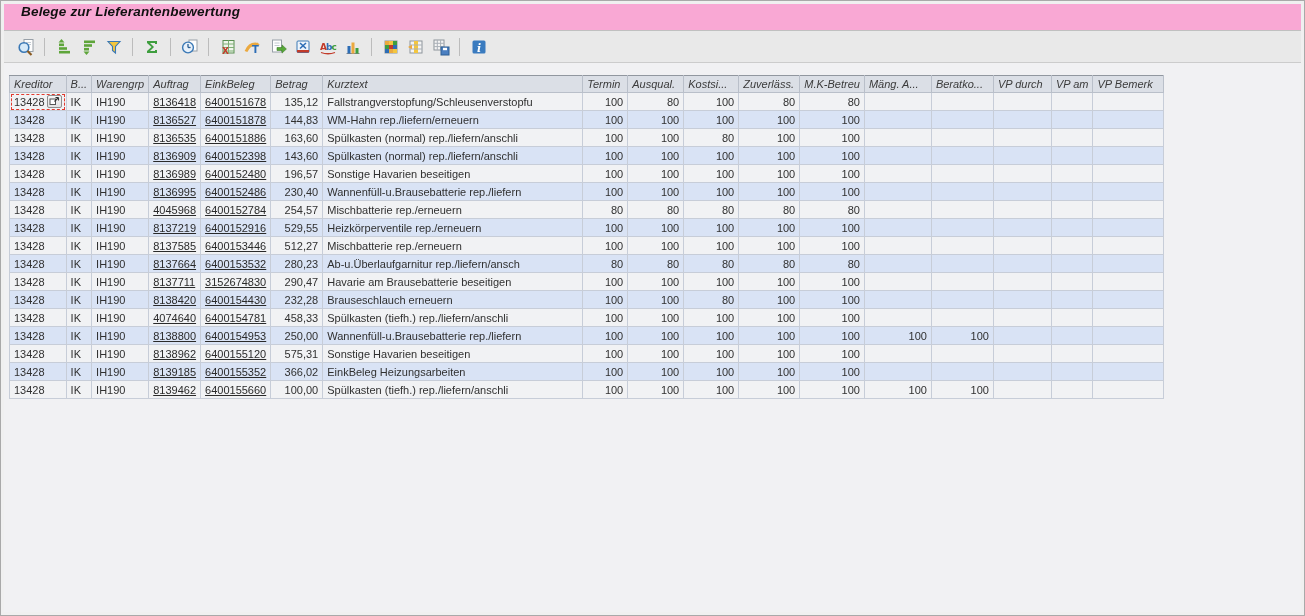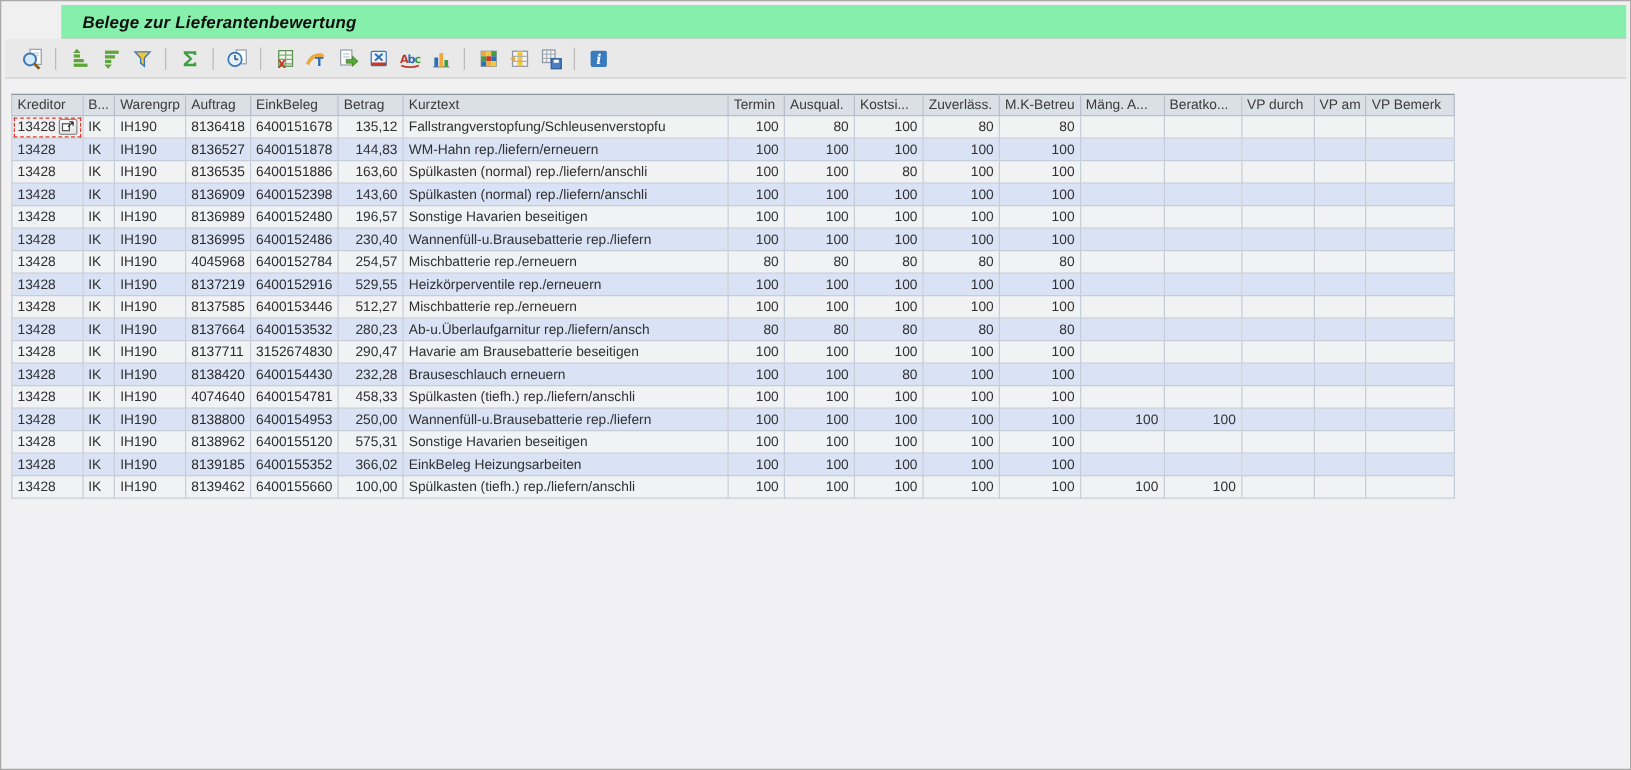--- a/index.html
+++ b/index.html
@@ -5,22 +5,22 @@
   html,body{margin:0;padding:0;}
   body{
     width:1305px;height:616px;position:relative;
     background:#f0f0f0;
     font-family:"Liberation Sans", sans-serif;
     border:1px solid #a9a9a9;box-sizing:border-box;
     overflow:hidden;
   }
   .titlebar{
     position:absolute;top:3px;left:3px;right:3px;height:26px;
-    background:#86efac;border-bottom:1px solid #c0c0c0;
-    display:flex;align-items:center;margin-left:45px;
+    background:#f9a8d4;border-bottom:1px solid #c0c0c0;
+    display:flex;align-items:flex-start;
   }
   .title{
     font-size:13.5px;font-weight:bold;font-style:italic;color:#101010;
     padding-left:17px;letter-spacing:.2px;
   }
   .toolbar{
     position:absolute;top:30px;left:3px;right:3px;height:31px;
     background:#e9e9e9;border-bottom:1px solid #cccccc;
     display:flex;align-items:center;padding-left:10px;gap:2px;
   }
@@ -38,31 +38,31 @@
   table.alv{
     position:absolute;left:5px;top:12px;
     border-collapse:collapse;table-layout:fixed;
     font-size:11px;color:#303030;
   }
   table.alv th{
     background:#dbdfe6;
     border:1px solid #b9bfc9;border-top:1px solid #91979f;
     font-weight:normal;color:#3b3b3b;
     height:16px;padding:0 4px;text-align:left;
-    white-space:nowrap;overflow:hidden;
+    white-space:nowrap;overflow:hidden;font-style:italic;
   }
   table.alv td{
     border:1px solid #c7cdd8;
     height:17px;padding:0 4px;
     white-space:nowrap;overflow:hidden;
   }
   tr.row-light td{background:#f1f2f4;}
   tr.row-blue  td{background:#d9e3f5;}
   .al-r{text-align:right;}
-  a.cell-link{color:#2a2a2a;cursor:pointer;}
+  a.cell-link{color:#2a2a2a;text-decoration:underline;cursor:pointer;}
   td.focus-cell{
     outline:1.5px dashed #e23a2e;outline-offset:-2px;
   }
   .kred-wrap{display:flex;align-items:center;justify-content:space-between;}
   .cell-detail-btn{
     width:15px;height:13px;flex:none;
     background:linear-gradient(#f7f7f7,#e2e2e2);
     border:1px solid #8e8e8e;border-radius:2px;
     display:inline-flex;align-items:center;justify-content:center;
     cursor:pointer;padding:0;margin-left:2px;

